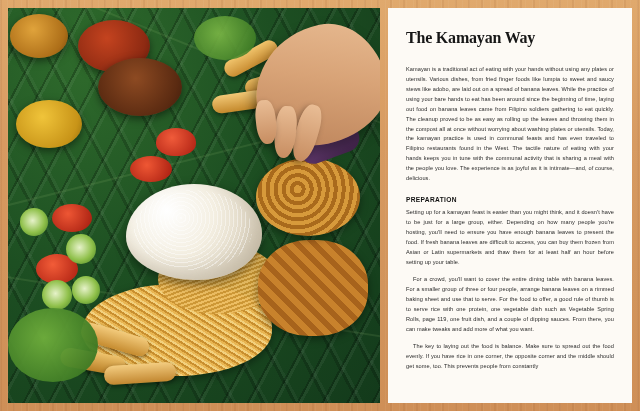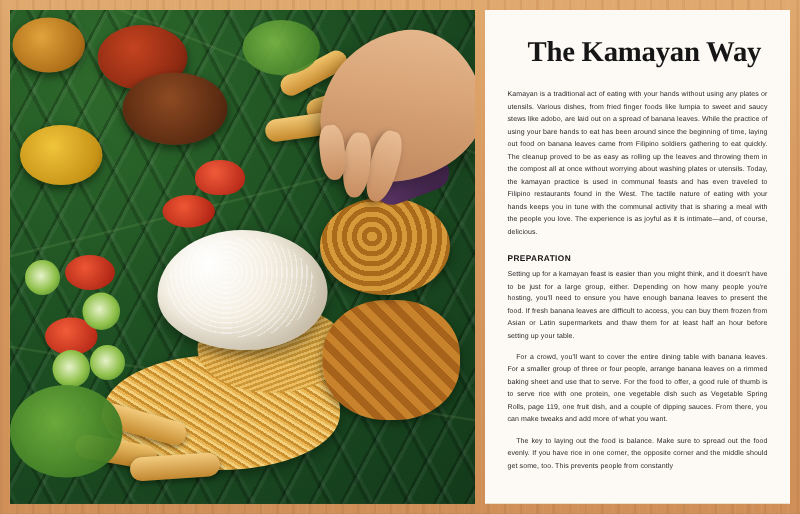--- a/index.html
+++ b/index.html
@@ -125,25 +125,25 @@
     height: 395px;
     background: #fdfaf5;
     padding: 0;
   }
   .textinner {
     padding: 22px 18px 14px 18px;
   }
   .headline {
     font-family: "Liberation Serif", serif;
     font-weight: bold;
-    font-size: 23px;
+    font-size: 16px;
     line-height: 1.05;
     color: #161616;
     letter-spacing: -0.2px;
-    margin: 0 0 18px 16px;
+    margin: 0 0 18px 0;
   }
   .body-para {
     font-size: 5.6px;
     line-height: 1.78;
     color: #2a2a2a;
     text-align: justify;
     margin: 0 0 7px 0;
     letter-spacing: 0.08px;
   }
   .body-para.indent { text-indent: 7px; }

